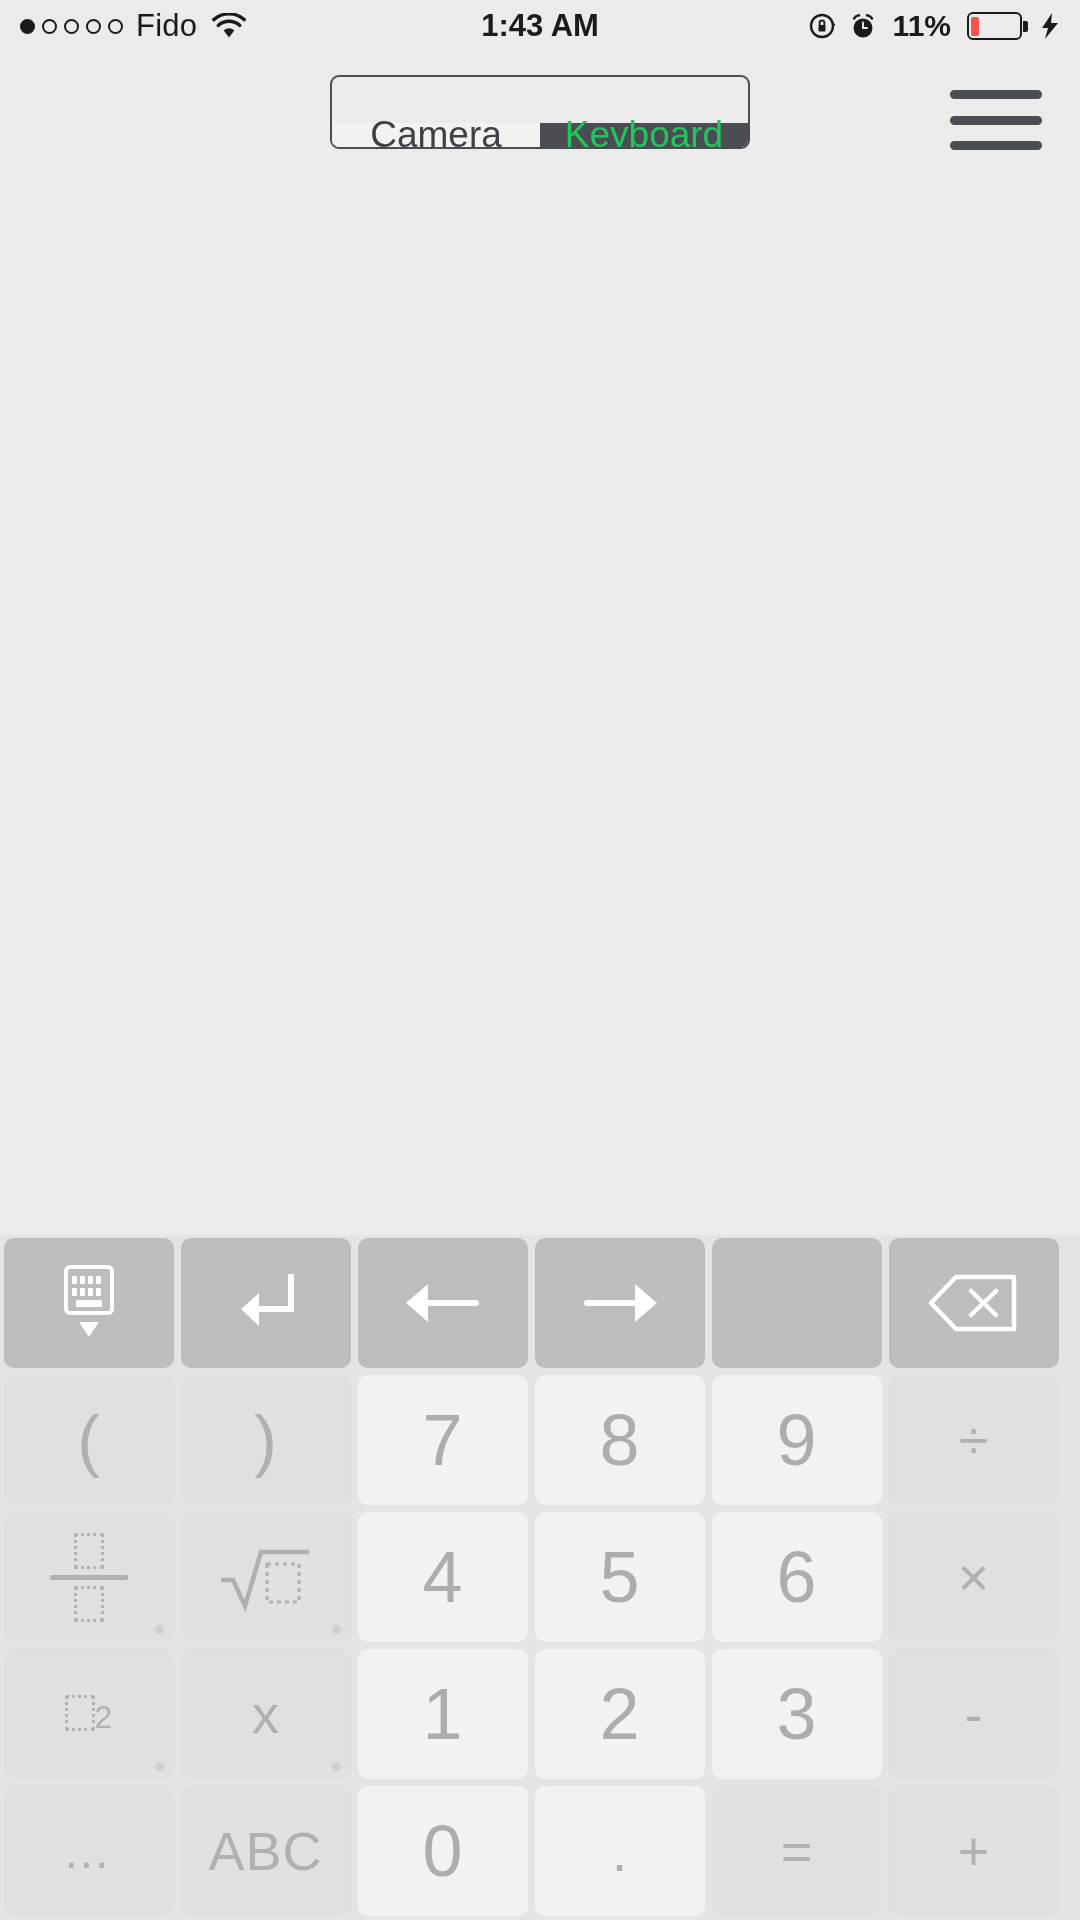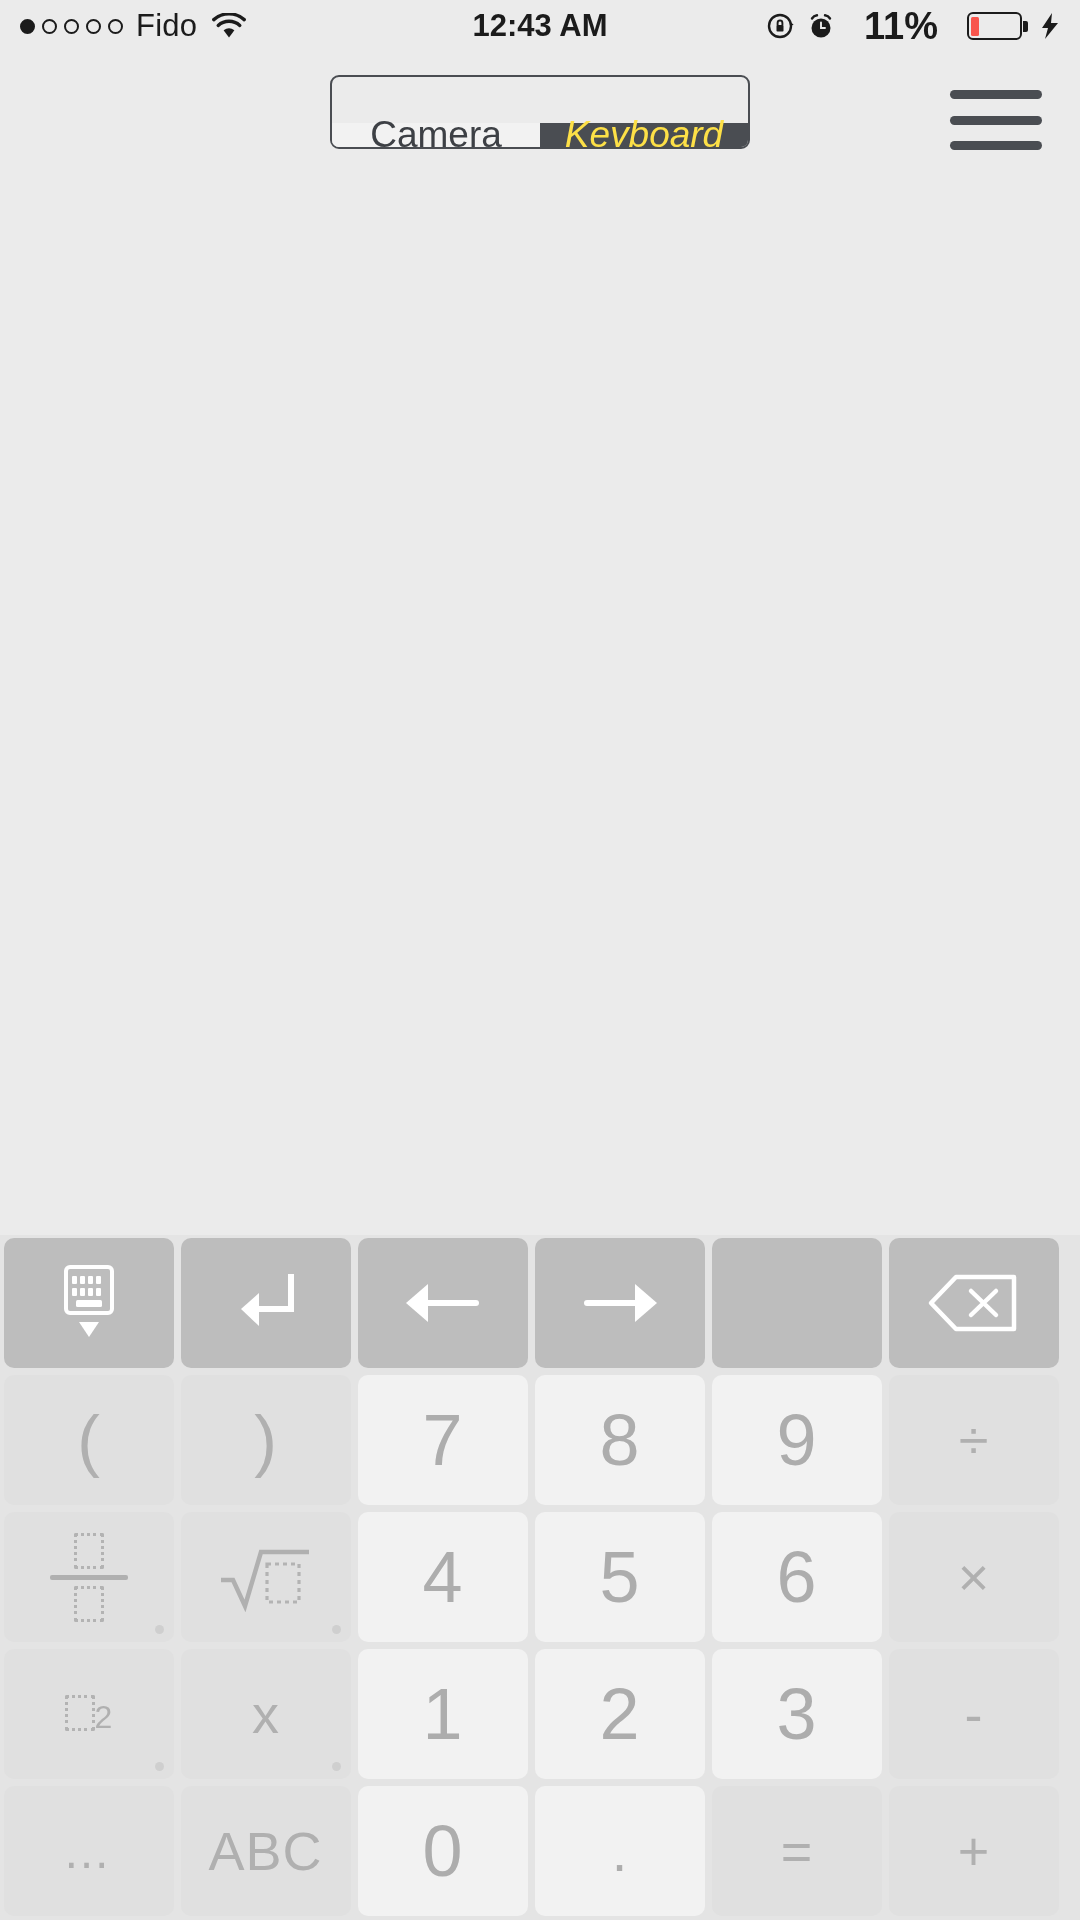--- a/index.html
+++ b/index.html
@@ -29,21 +29,21 @@
     position:absolute; left:0; top:0; width:1080px; height:52px;
     display:flex; align-items:center; justify-content:center;
     font-size:31px; color:#1b1b1b; font-weight:bold; letter-spacing:0px;
   }
   .sb-right {
     position:absolute; right:18px; top:0; height:52px;
     display:flex; align-items:center; gap:11px;
   }
   .rot-lock { width:30px; height:30px; }
   .alarm { width:28px; height:28px; }
-  .batt-pct { font-size:38px; color:#1b1b1b; font-weight:bold; margin:0 18px; }
+  .batt-pct { font-size:30px; color:#1b1b1b; font-weight:bold; margin:0 5px; }
   .battery { position:relative; width:60px; height:28px; }
   .batt-body {
     position:absolute; left:0; top:0; width:55px; height:28px;
     border:2.5px solid #1b1b1b; border-radius:6px; background:transparent;
   }
   .batt-fill {
     position:absolute; left:4px; top:4.5px; height:19px; width:8px;
     background:#f8554c; border-radius:1.5px;
   }
   .batt-cap {
@@ -60,21 +60,21 @@
     position:absolute; left:330px; top:23px;
     width:420px; height:74px;
     border:2.5px solid #4a4d52; border-radius:9px;
     display:flex; overflow:hidden;
   }
   .seg {
     flex:1; display:flex; align-items:center; justify-content:center;
     font-size:37px; letter-spacing:0px;margin-top:46px;
   }
   .seg.inactive { background:#f2f2f2; color:#3d4045; }
-  .seg.active { background:#4a4d52; color:#fde047;font-style:italic; }
+  .seg.active { background:#4a4d52; color:#22c55e; }
   .hamburger {
     position:absolute; right:38px; top:38px; width:92px; height:60px;
     display:flex; flex-direction:column; justify-content:space-between;
   }
   .ham-line { width:92px; height:9px; background:#4a4d52; border-radius:4.5px; }
 
   
   .inputwrap {
     position:absolute; left:0; top:228px; width:1080px; height:80px;
   }
@@ -169,21 +169,21 @@
       <span class="carrier">Fido</span>
       <span class="wifi">
         <svg class="glyph-svg" width="34" height="26" viewBox="0 0 34 26">
           <path d="M17 24.5 L11.6 17.2 A9 9 0 0 1 22.4 17.2 Z" fill="#1b1b1b"></path>
           <path d="M6.2 12.4 A16 16 0 0 1 27.8 12.4" stroke="#1b1b1b" stroke-width="3.4" fill="none" stroke-linecap="round"></path>
           <path d="M1.8 6.6 A23 23 0 0 1 32.2 6.6" stroke="#1b1b1b" stroke-width="3.4" fill="none" stroke-linecap="round"></path>
         </svg>
       </span>
     </div>
 
-    <div class="sb-center">12:43 AM</div>
+    <div class="sb-center">1:43 AM</div>
 
     <div class="sb-right">
       <span class="rot-lock">
         <svg class="glyph-svg" width="30" height="30" viewBox="0 0 30 30">
           <circle cx="14" cy="15" r="11" stroke="#1b1b1b" stroke-width="2.4" fill="none"></circle>
           <rect x="10.5" y="14" width="7" height="6.5" fill="#1b1b1b" rx="0.8"></rect>
           <path d="M11.6 14 v-2.1 a2.4 2.4 0 0 1 4.8 0 V14" stroke="#1b1b1b" stroke-width="1.9" fill="none"></path>
           <path d="M24 11 l3.6 2.4 -3.6 2.4 z" fill="#1b1b1b"></path>
         </svg>
       </span>

